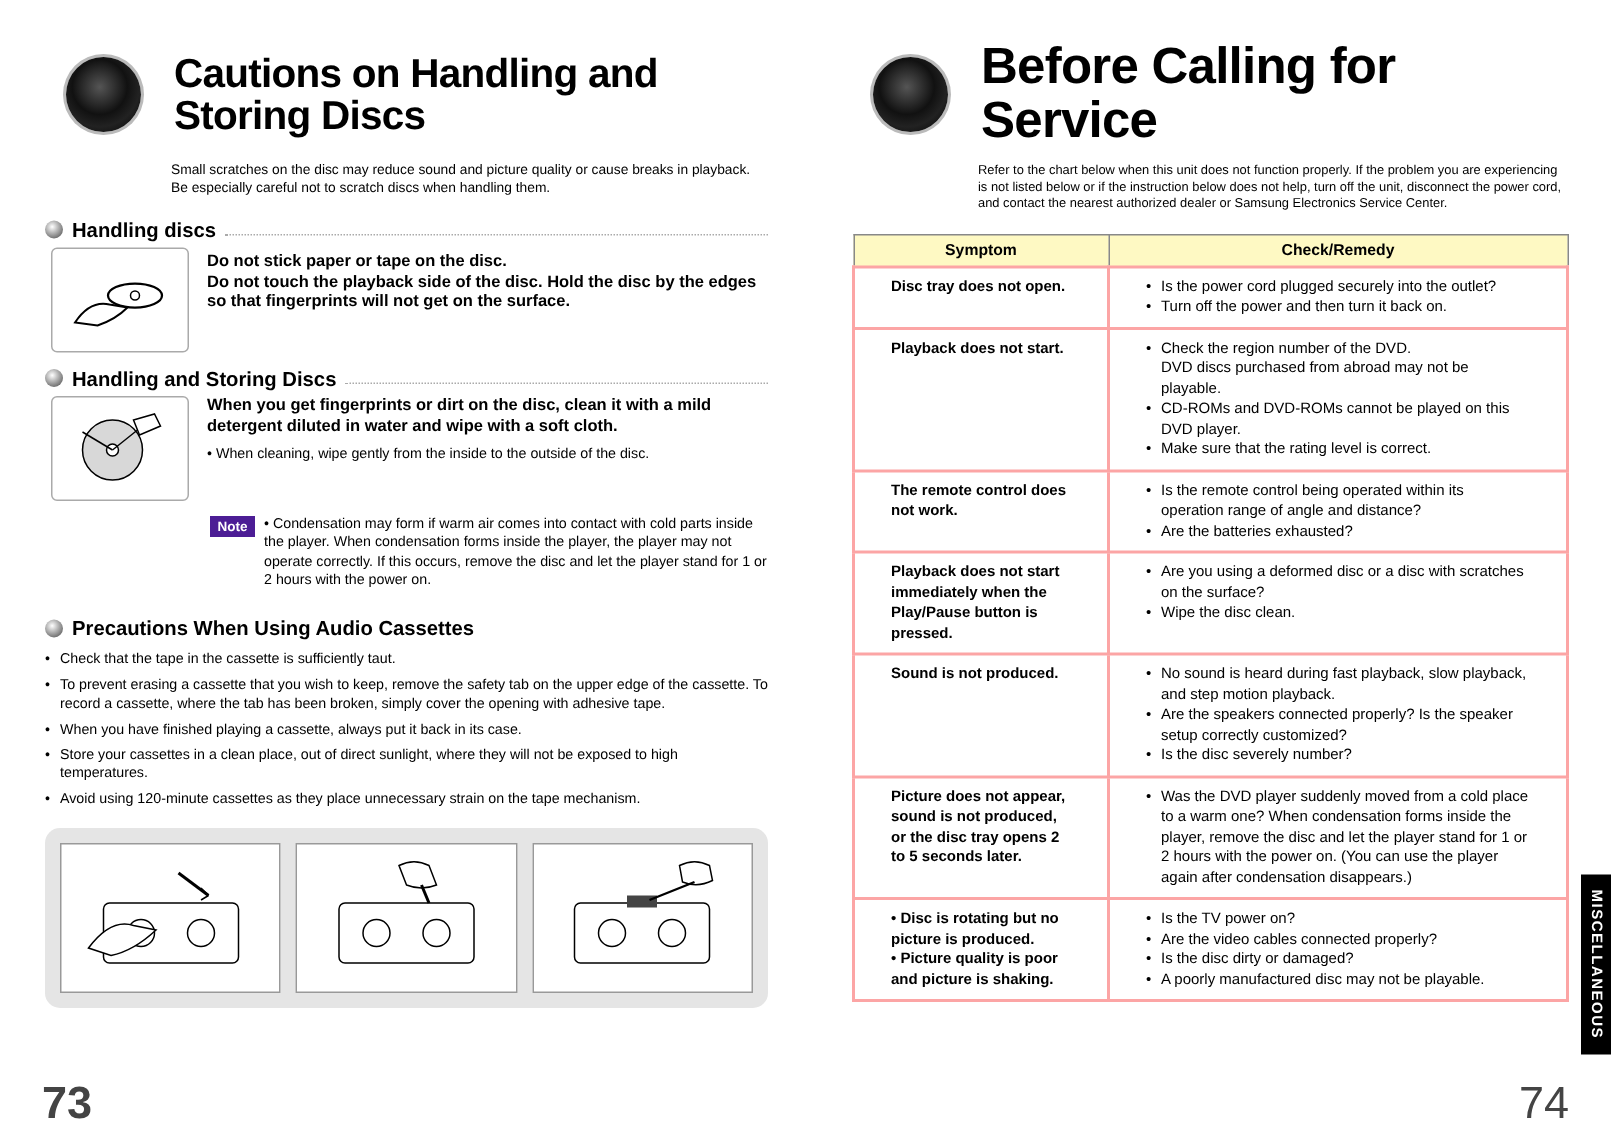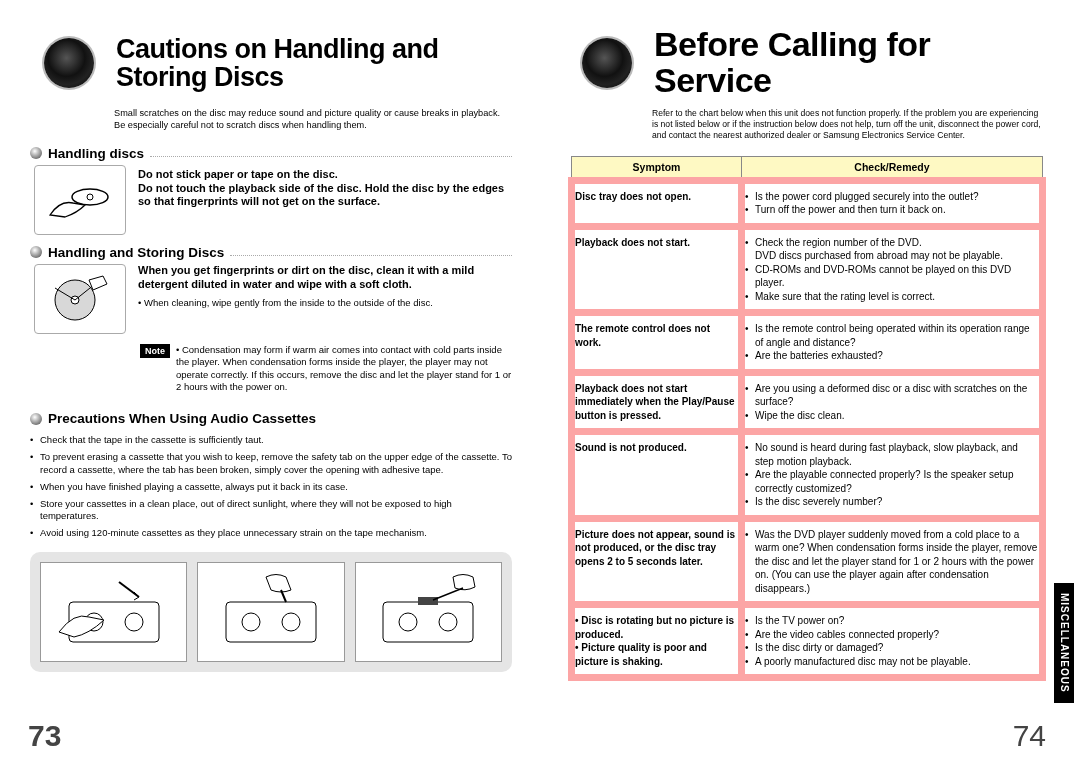--- a/index.html
+++ b/index.html
@@ -78,21 +78,21 @@
     margin-right: 12px;
     margin-left: 4px;
     background: #fff;
     display: flex; align-items: center; justify-content: center;
     flex-shrink: 0;
   }
   .bold-para { font-size: 11px; font-weight: bold; line-height: 1.25; }
   .small-note { font-size: 9.5px; line-height: 1.3; margin-top: 4px; }
   .note-row { display:flex; align-items:flex-start; margin-top:10px; margin-left: 110px; }
   .note-badge {
-    background:#000000; color:#fff; font-size:9px; font-weight:bold;
+    background:#4c1d95; color:#fff; font-size:9px; font-weight:bold;
     padding:2px 5px; margin-right:6px; flex-shrink:0;
   }
   .bullet-list { margin-top: 8px; }
   .bullet-item { display:flex; font-size:9.5px; line-height:1.35; margin-bottom:4px; }
   .bullet-item .dot { width:10px; flex-shrink:0; }
   .cassette-panel {
     margin-top: 12px;
     background: #e5e5e5;
     border-radius: 10px;
     padding: 10px;
@@ -116,21 +116,21 @@
     display:flex; align-items:center; justify-content:center;
     letter-spacing:1px;
   }
   
   table.tbl { width:100%; border-collapse:collapse; margin-top:4px; }
   table.tbl th {
     background:#fef9c3; font-size:10.5px; font-weight:bold;
     padding:4px 6px; border:1px solid #888; text-align:center;
   }
   table.tbl td {
-    border:7px solid #fca5a5; padding:6px 0; vertical-align:top;
+    border:2px solid #fca5a5; padding:6px 24px; vertical-align:top;
     font-size:10px; line-height:1.35;
   }
   .symptom { font-weight:bold; font-size:11.5px; line-height:1.25; width:170px; }
   .remedy-list div { display:flex; }
   .remedy-list .dott { width:10px; flex-shrink:0; }
   
   svg { display:block; }
 </style>
 </head>
 <body>
@@ -337,21 +337,21 @@
         <tr>
           <td class="symptom" style="white-space: pre-line;">Sound is not produced.</td>
           <td>
             <div class="remedy-list">
               <div>
                 <span class="dott">•</span>
                 <span style="white-space:pre-line">No sound is heard during fast playback, slow playback, and step motion playback.</span>
               </div>
               <div>
                 <span class="dott">•</span>
-                <span style="white-space:pre-line">Are the playable connected properly? Is the speaker setup correctly customized?</span>
+                <span style="white-space:pre-line">Are the speakers connected properly? Is the speaker setup correctly customized?</span>
               </div>
               <div>
                 <span class="dott">•</span>
                 <span style="white-space:pre-line">Is the disc severely number?</span>
               </div>
             </div>
           </td>
         </tr>
         <tr>
           <td class="symptom" style="white-space: pre-line;">Picture does not appear, sound is not produced, or the disc tray opens 2 to 5 seconds later.</td>

